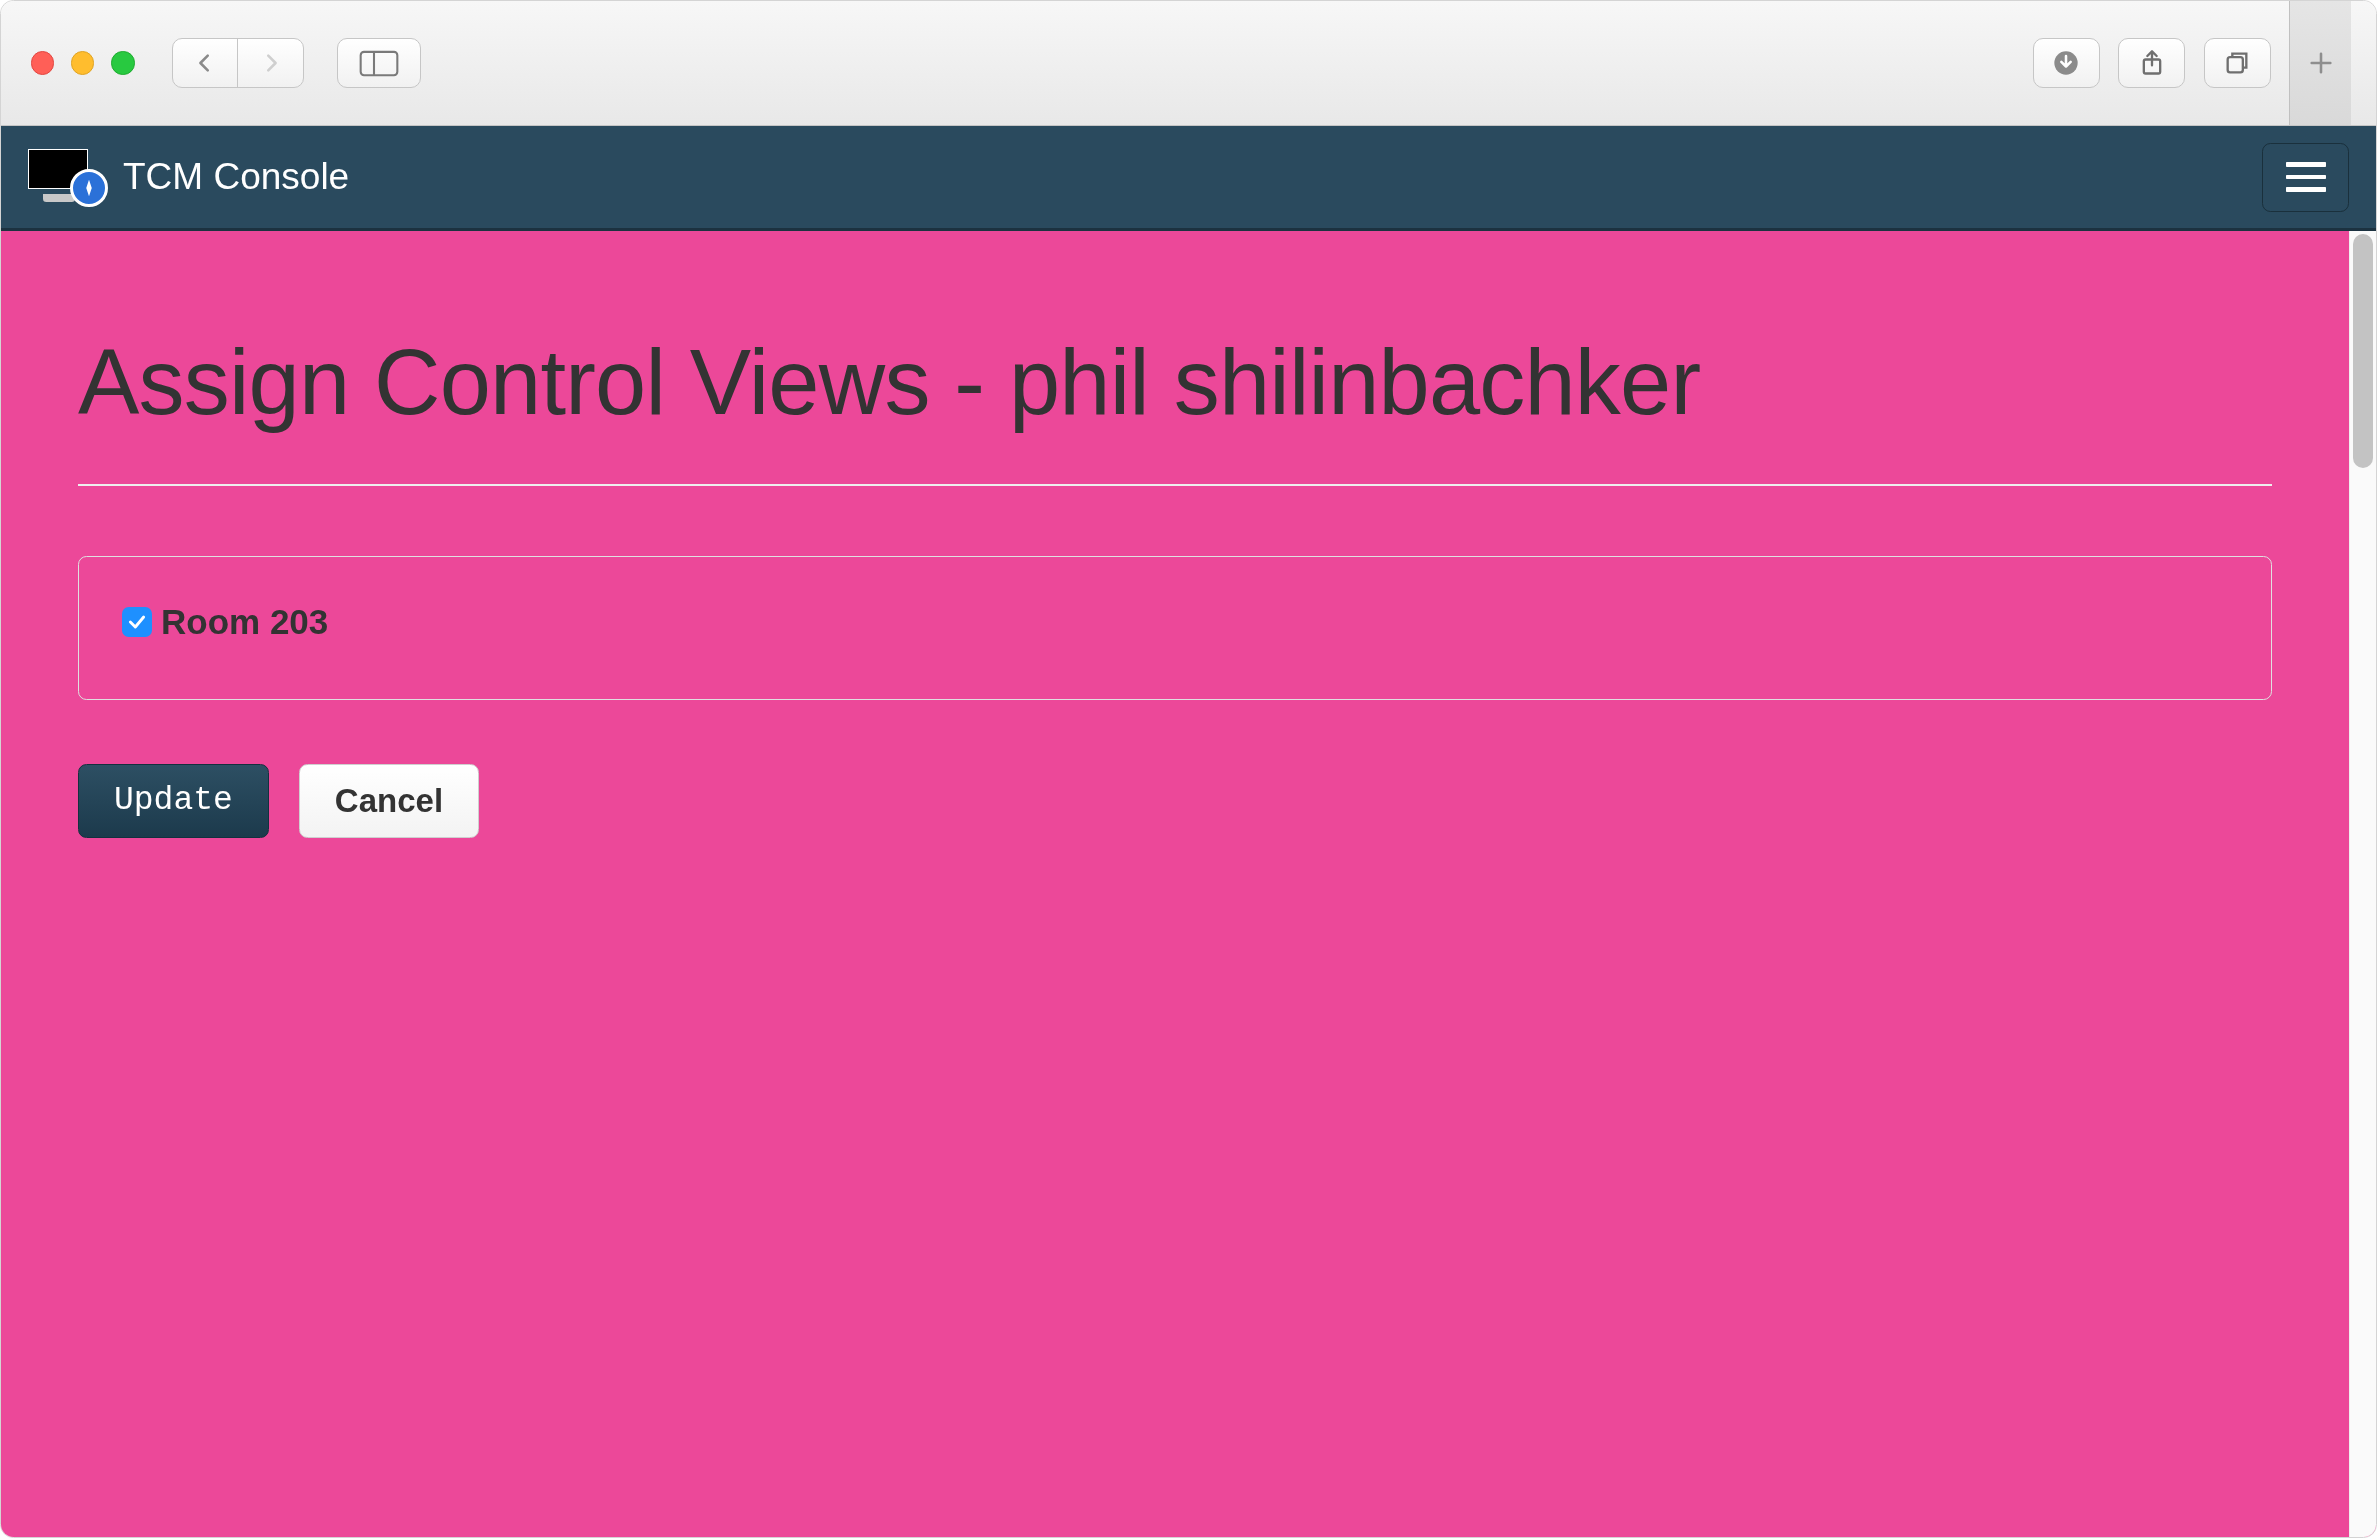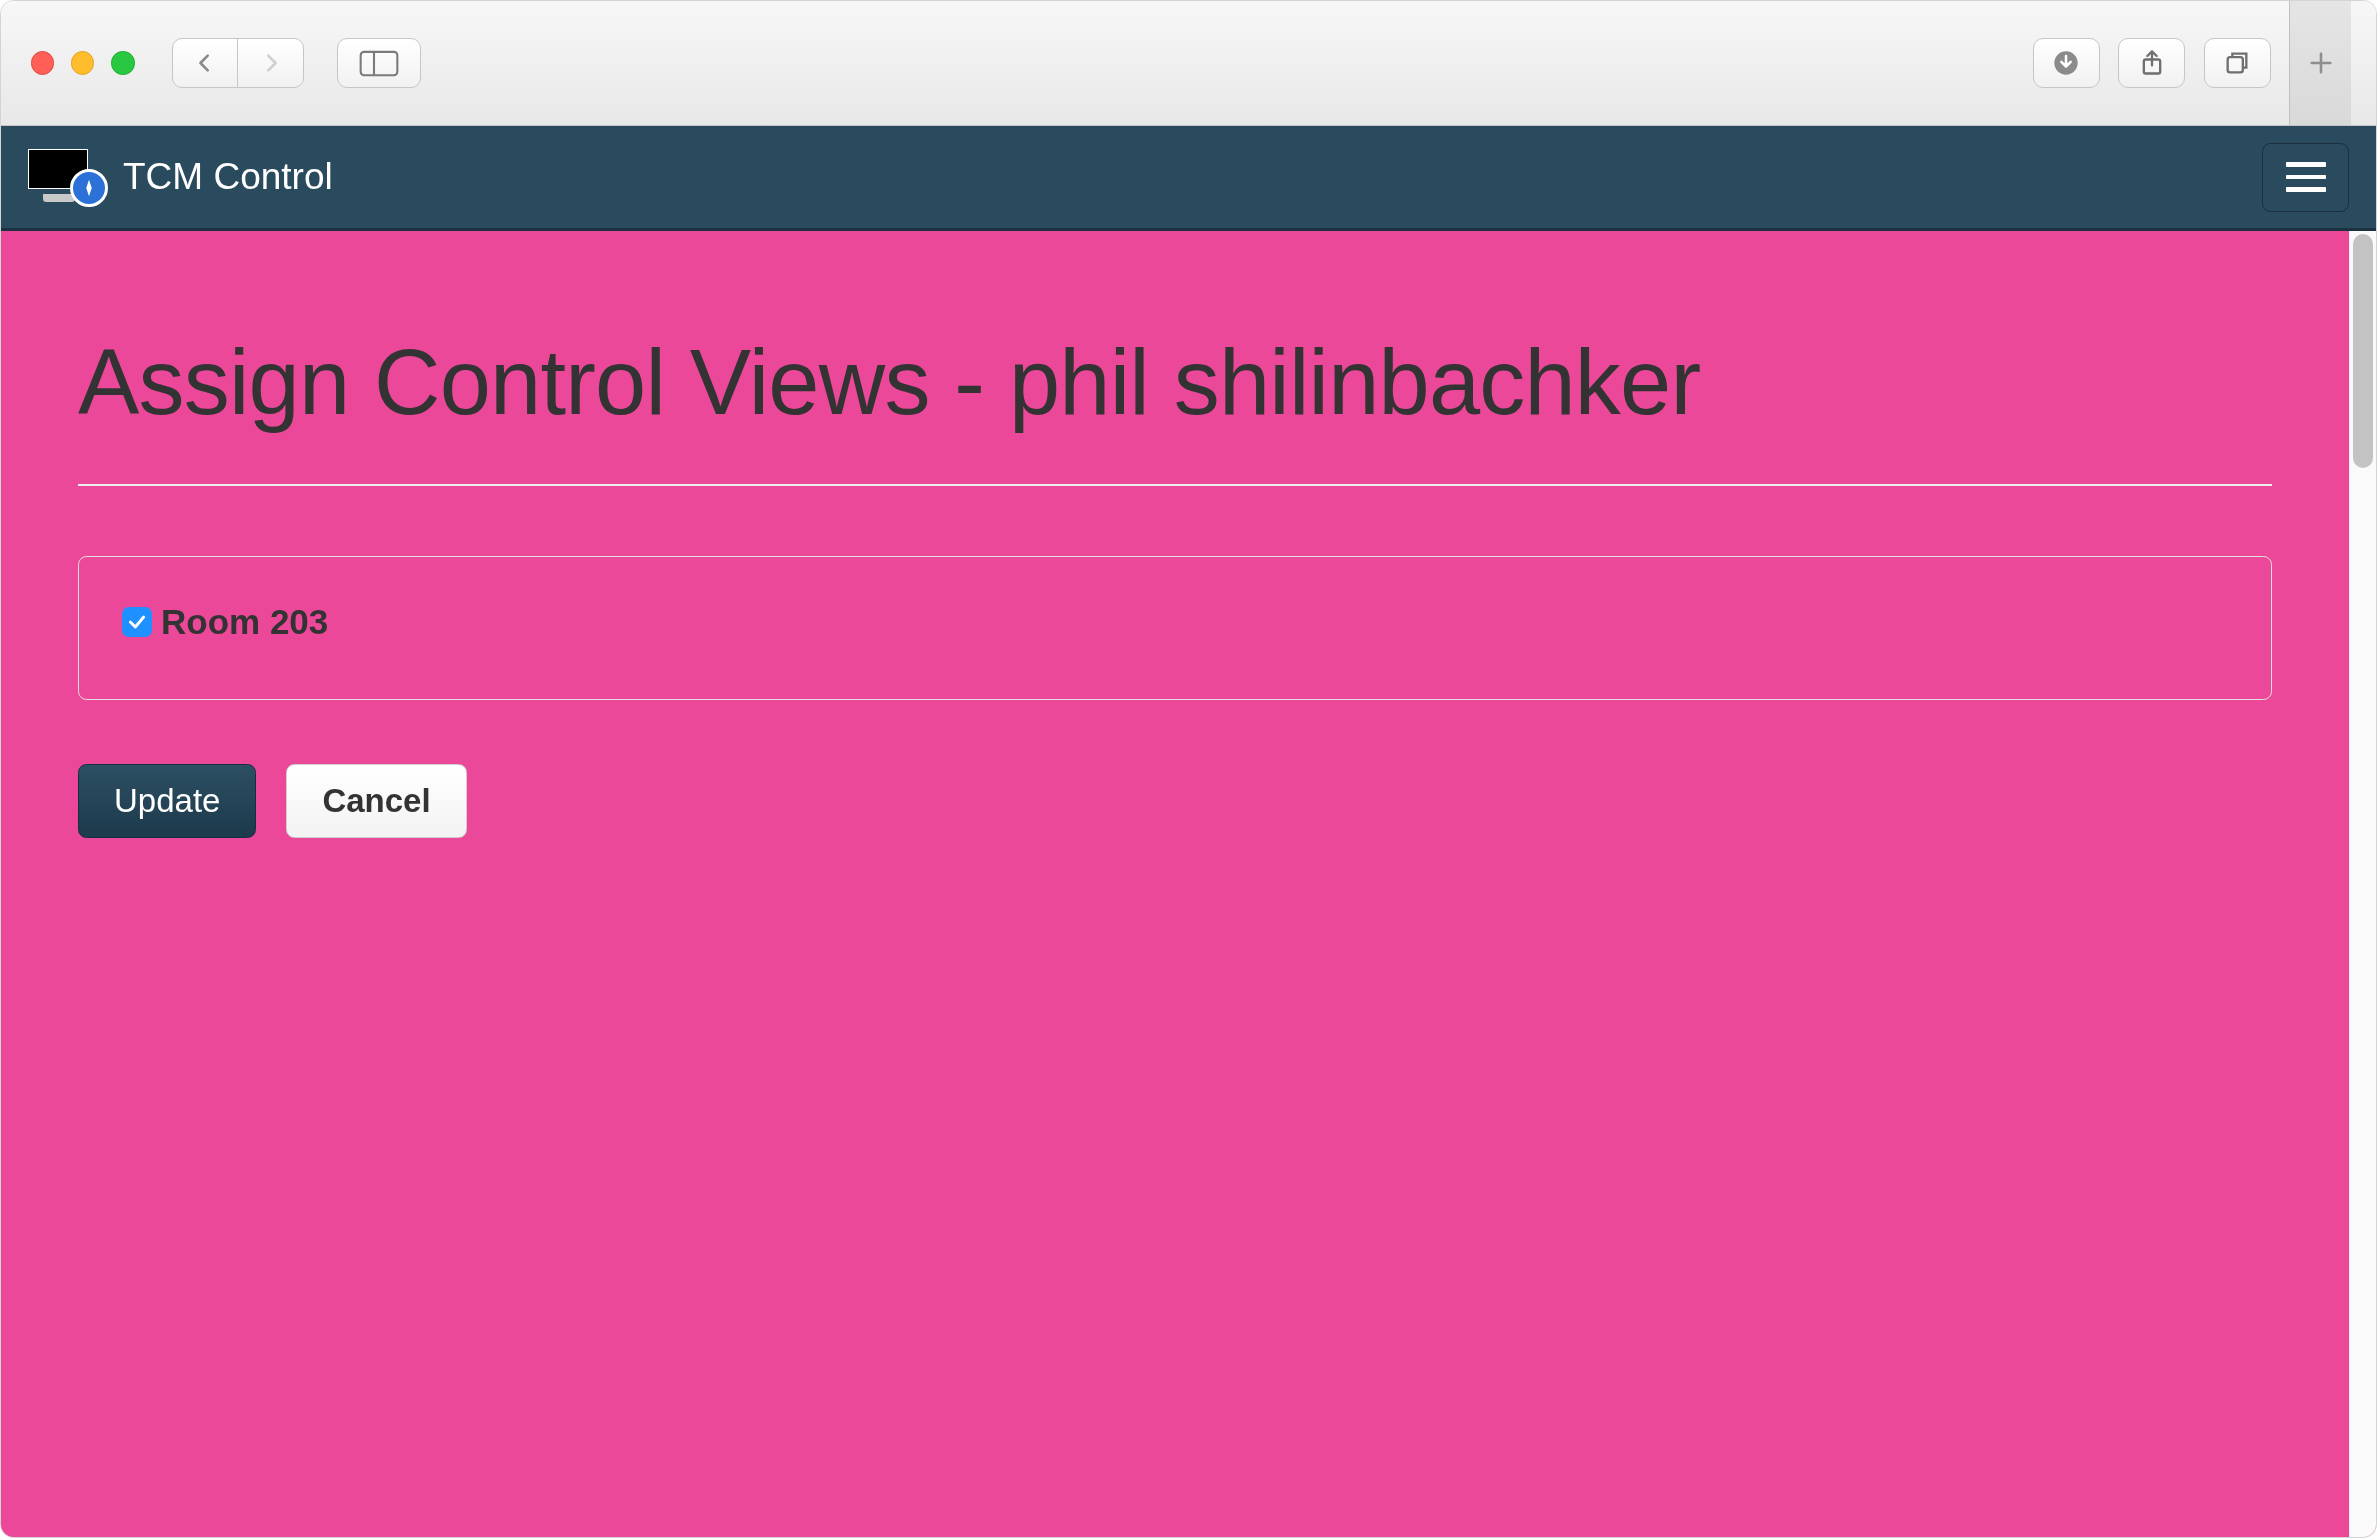--- a/index.html
+++ b/index.html
@@ -178,21 +178,21 @@
     .button-row {
       margin-top: 64px; display: flex; gap: 30px;
     }
     .btn {
       height: 74px; padding: 0 35px; border-radius: 8.4px;
       font-size: 33px; display: flex; align-items: center; justify-content: center;
       cursor: pointer;
     }
     .btn-primary {
       background: linear-gradient(to bottom,#2d4f63,#1c3a4c);
-      color: #fff; border: 1.7px solid #14303f;
+      color: #fff; border: 1.7px solid #14303f; font-family: Liberation Mono, monospace;
     }
     .btn-default {
       background: linear-gradient(to bottom,#ffffff,#f3f3f3);
       color: #333; border: 1.7px solid #cfcfcf; font-weight: bold;
     }
   </style>
 </head>
 <body>
 
 <div class="browser-window">
@@ -256,21 +256,21 @@
     <div class="brand">
       <div class="brand-logo">
         <div class="monitor"></div>
         <div class="monitor-stand"></div>
         <div class="compass">
           <svg viewBox="0 0 24 24">
               <polygon points="12,3 15,12 12,21 9,12" fill="#fff"></polygon>
             </svg>
         </div>
       </div>
-      <span>TCM Control</span>
+      <span>TCM Console</span>
     </div>
     <div class="hamburger-btn">
       <span></span>
       <span></span>
       <span></span>
     </div>
   </div>
 
   <div class="viewport">
     <div class="content-scroll">

